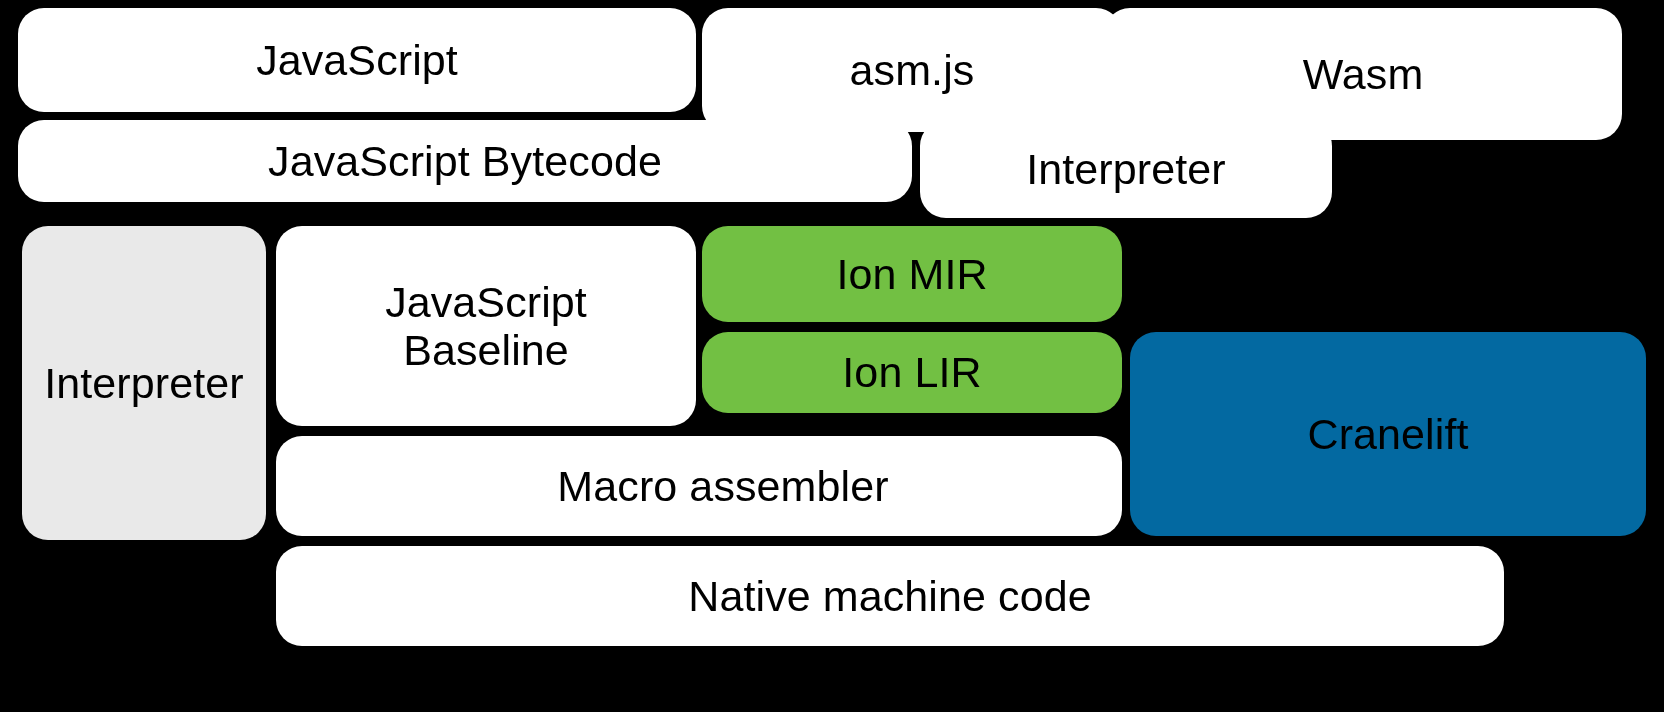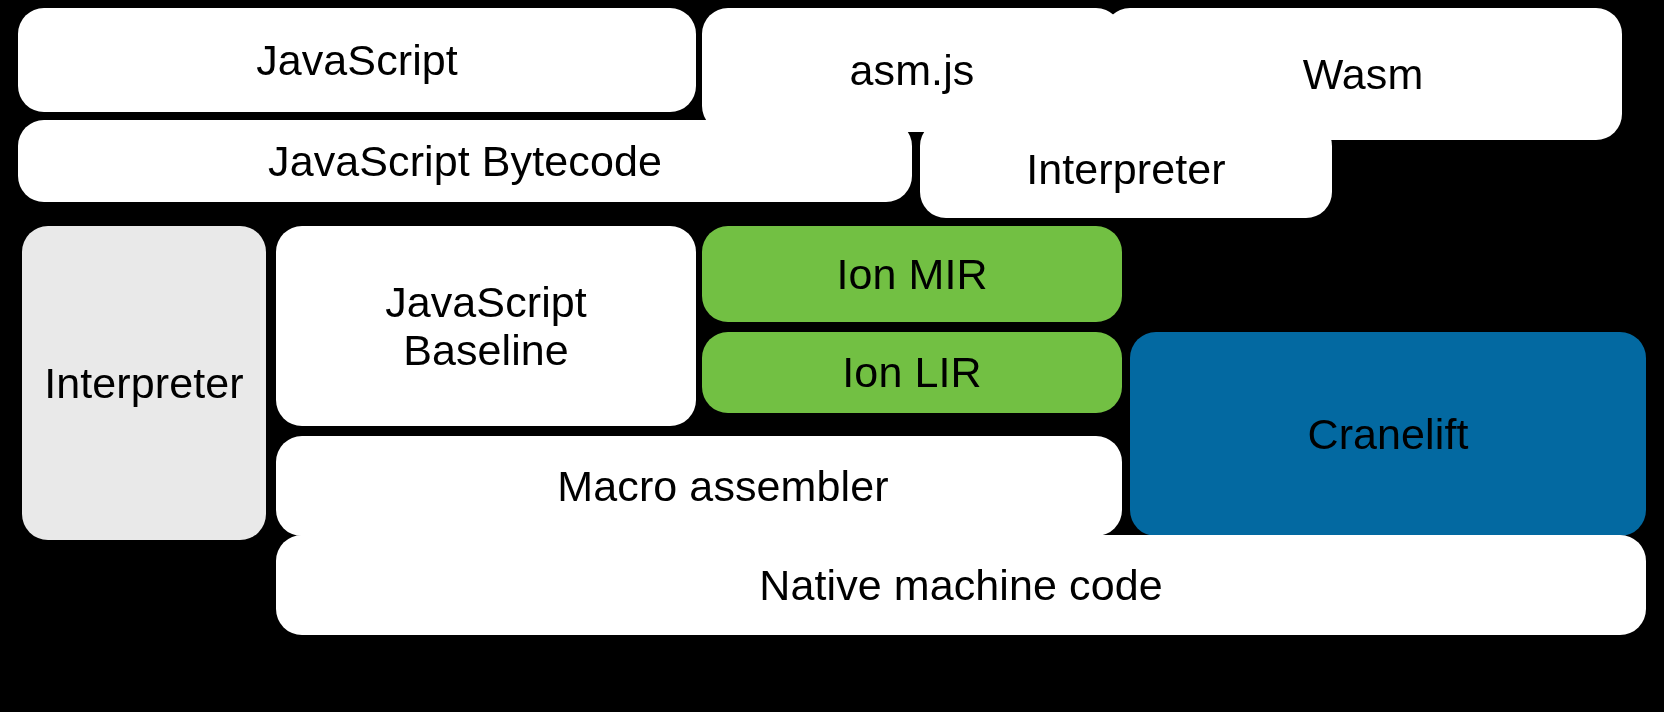--- a/index.html
+++ b/index.html
@@ -57,15 +57,15 @@
 Baseline</div>
 
   <div class="box fill-green" style="left:702px; top:226px; width:420px; height:96px;">Ion MIR</div>
 
   <div class="box fill-green" style="left:702px; top:332px; width:420px; height:81px;">Ion LIR</div>
 
   <div class="box fill-pink" style="left:1130px; top:332px; width:516px; height:204px;">Cranelift</div>
 
   <div class="box fill-white" style="left:276px; top:436px; width:846px; height:100px;padding-left:48px;">Macro assembler</div>
 
-  <div class="box fill-white" style="left:276px; top:535px; width:1370px; height:100px;">Native machine code</div>
+  <div class="box fill-white" style="left:276px; top:546px; width:1228px; height:100px;">Native machine code</div>
 
 </div>
 
 </body></html>

